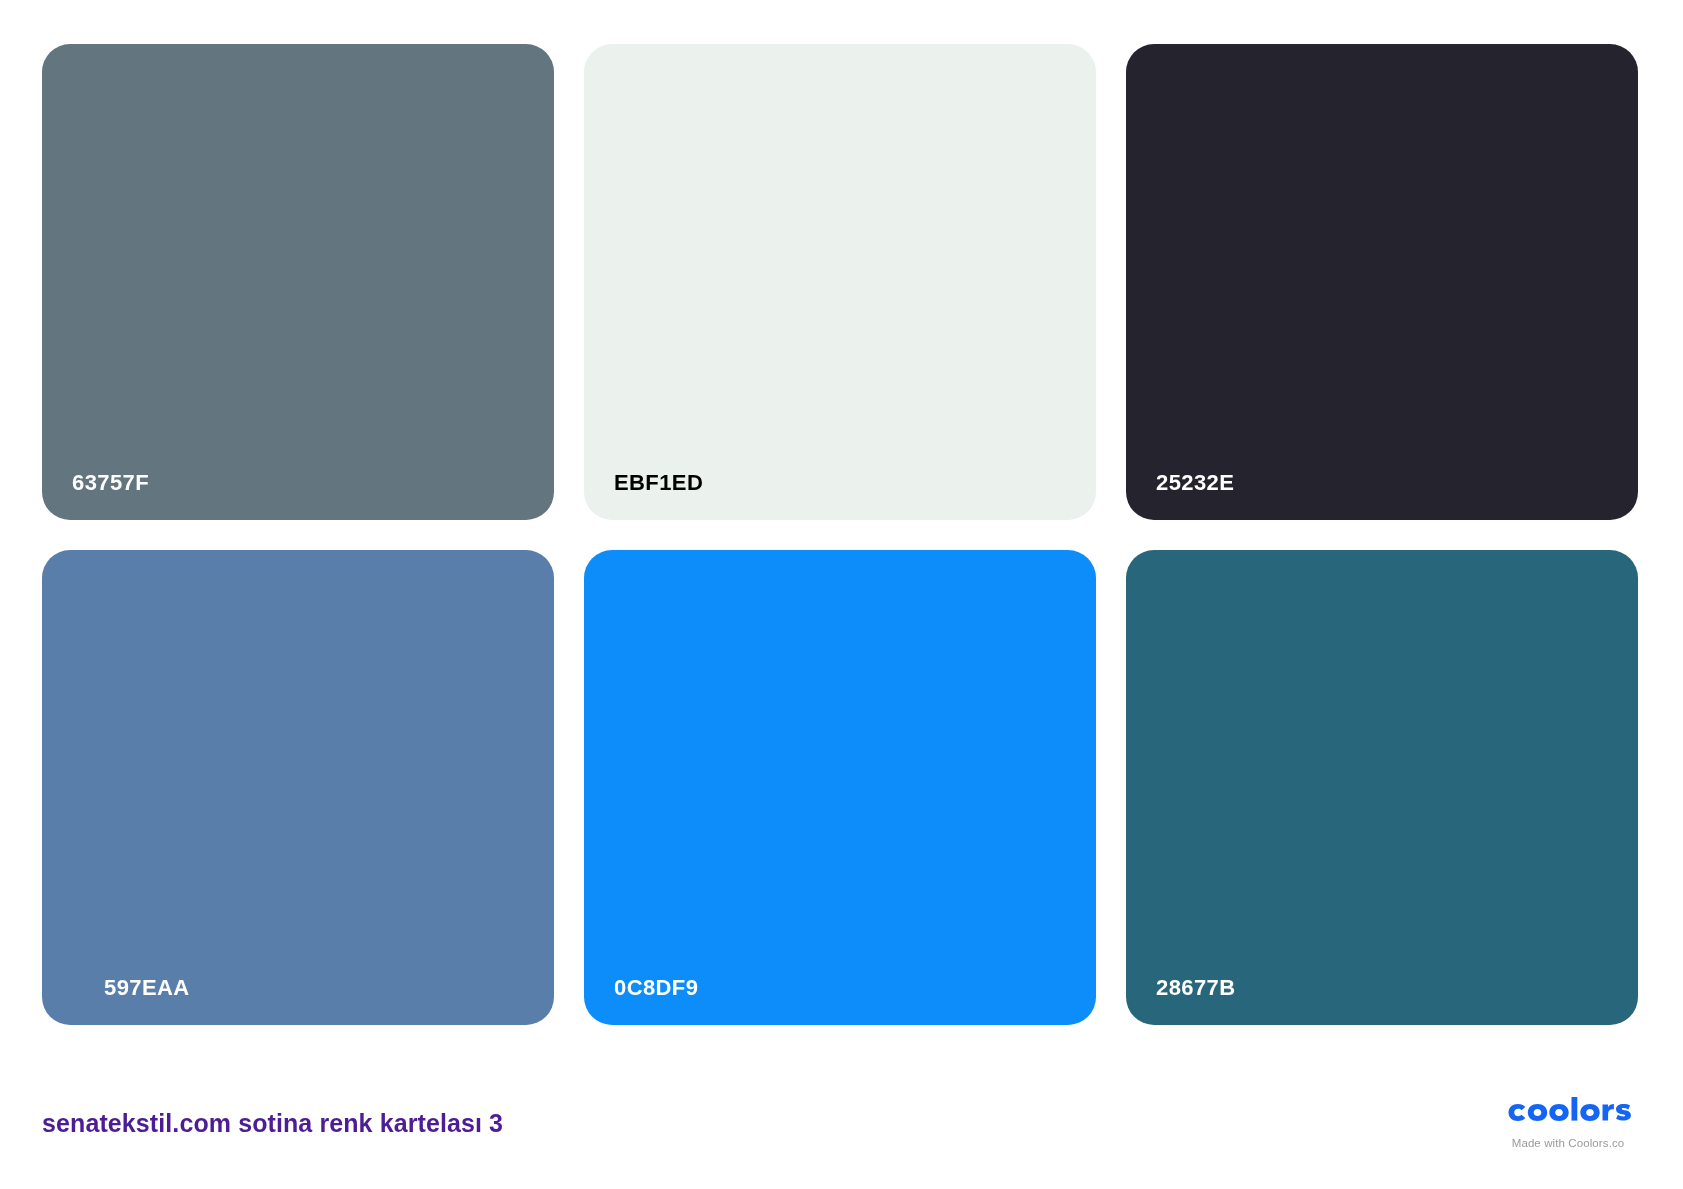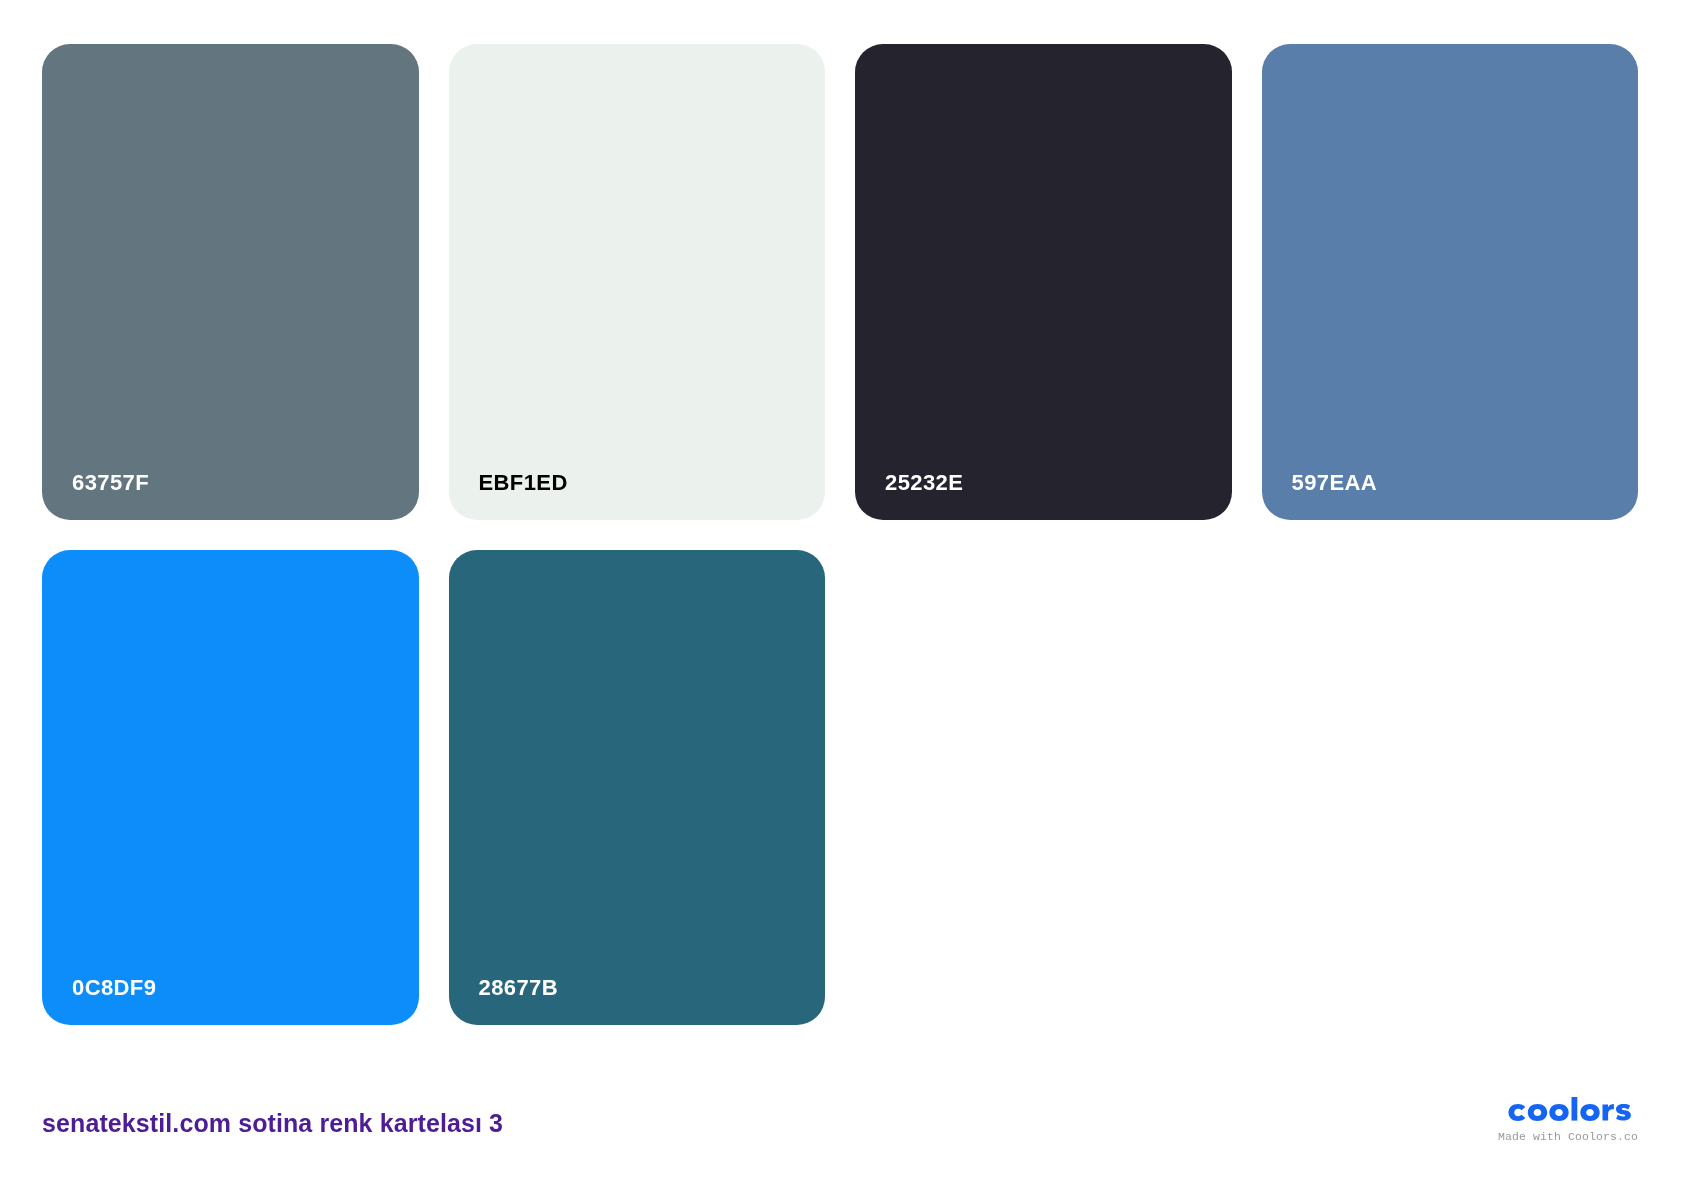--- a/index.html
+++ b/index.html
@@ -21,21 +21,21 @@
   }
 
   
   .palette-grid {
     position: absolute;
     left: 42px;
     top: 44px;
     width: 1596px;
     height: 981px;
     display: grid;
-    grid-template-columns: repeat(4, 1fr);
+    grid-template-columns: repeat(3, 1fr);
     grid-template-rows: repeat(2, 1fr);
     column-gap: 30px;
     row-gap: 30px;
   }
 
   .swatch {
     position: relative;
     border-radius: 28px;
     overflow: hidden;
     display: block;
@@ -82,27 +82,26 @@
 
   .brand-logo {
     display: block;
     width: 130px;
     height: auto;
     margin: 0 auto;
   }
 
   .brand-tagline {
     display: block;
-    margin-top: 5px;
+    margin-top: 12px;
     font-size: 11.5px;
     color: #9A9A9A;
     letter-spacing: 0.1px;
     white-space: nowrap;
     text-align: center;
-    font-family: Liberation Mono, monospace;
   }
 </style>
 </head>
 <body style="background: rgb(255, 255, 255);">
 
 <div class="page">
 
   <div class="palette-grid">
 
     <div class="swatch" style="background-color: rgb(99, 117, 127);">
@@ -111,21 +110,21 @@
 
     <div class="swatch" style="background-color: rgb(235, 241, 237); padding-left: 16px;">
       <span class="swatch-label" style="color: rgb(0, 0, 0);">EBF1ED</span>
     </div>
 
     <div class="swatch" style="background-color: rgb(37, 35, 46);">
       <span class="swatch-label" style="color: rgb(255, 255, 255);">25232E</span>
     </div>
 
     <div class="swatch" style="background-color: rgb(89, 126, 170);">
-      <span class="swatch-label" style="color: rgb(255, 255, 255);">597EAA</span>
+      <span class="swatch-label" style="color: rgb(255, 255, 255); margin-left: 32px;">597EAA</span>
     </div>
 
     <div class="swatch" style="background-color: rgb(12, 141, 249);">
       <span class="swatch-label" style="color: rgb(255, 255, 255);">0C8DF9</span>
     </div>
 
     <div class="swatch" style="background-color: rgb(40, 103, 123); text-decoration: underline;">
       <span class="swatch-label" style="color: rgb(255, 255, 255);">28677B</span>
     </div>
 

